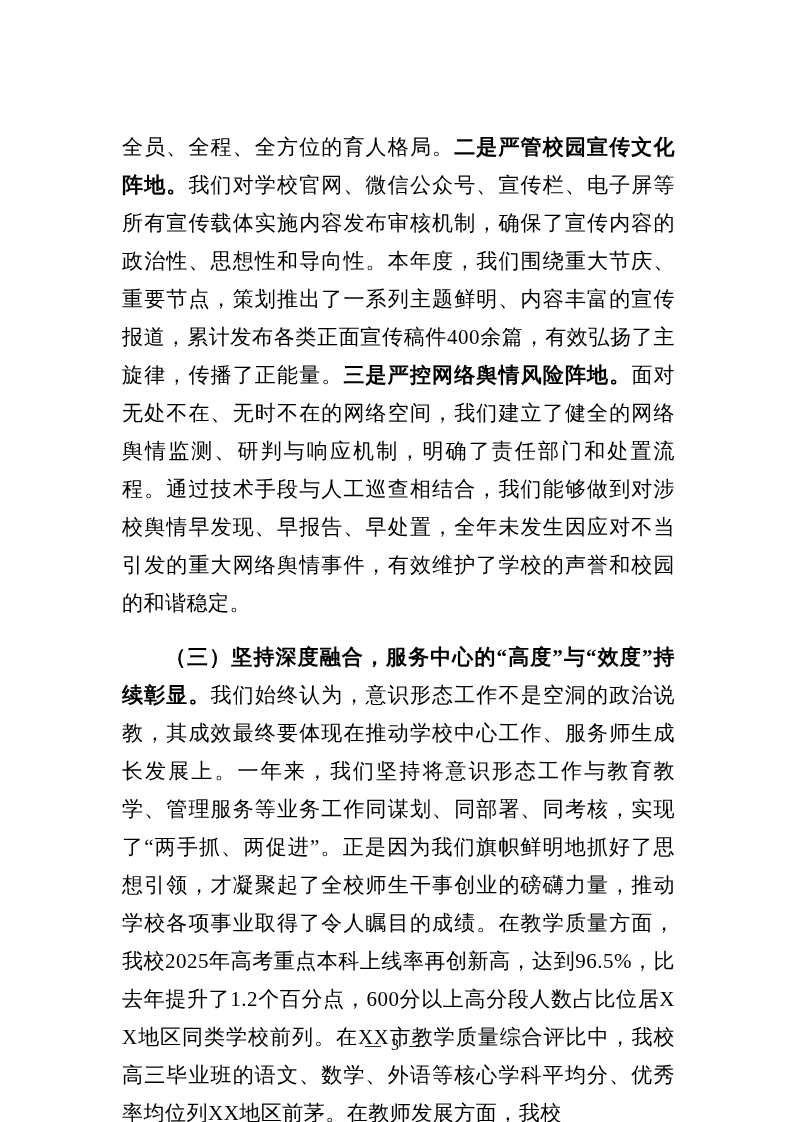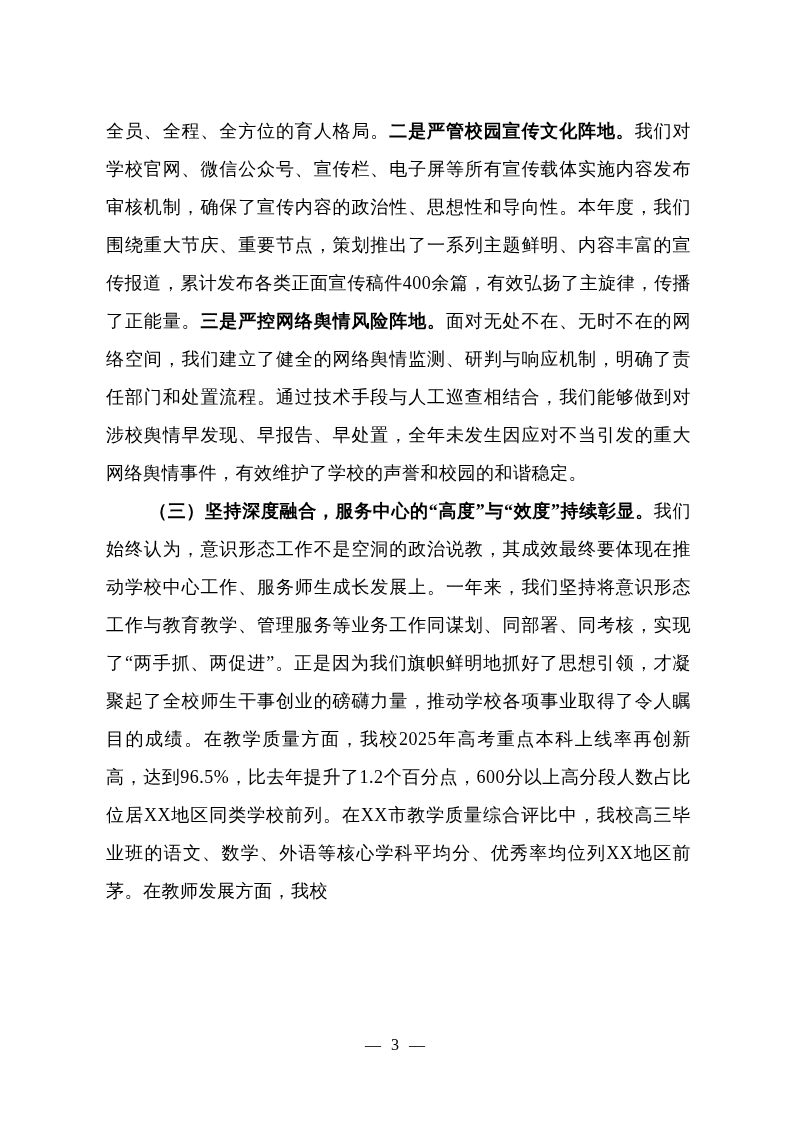--- a/index.html
+++ b/index.html
@@ -18,22 +18,22 @@
     inset: 0;
     background: #ffffff;
   }
   .content {
     position: absolute;
     left: 106px;
     top: 112px;
     width: 585px;
   }
   .para {
-    margin: 0;
-    font-size: 18px;
+    margin: 16px;
+    font-size: 21px;
     line-height: 38px;
     text-align: justify;
     text-justify: inter-ideograph;
     letter-spacing: 0.5px;
     word-break: break-all;
   }
   .para.indent {
     text-indent: 43px;
   }
   .run-bold {

